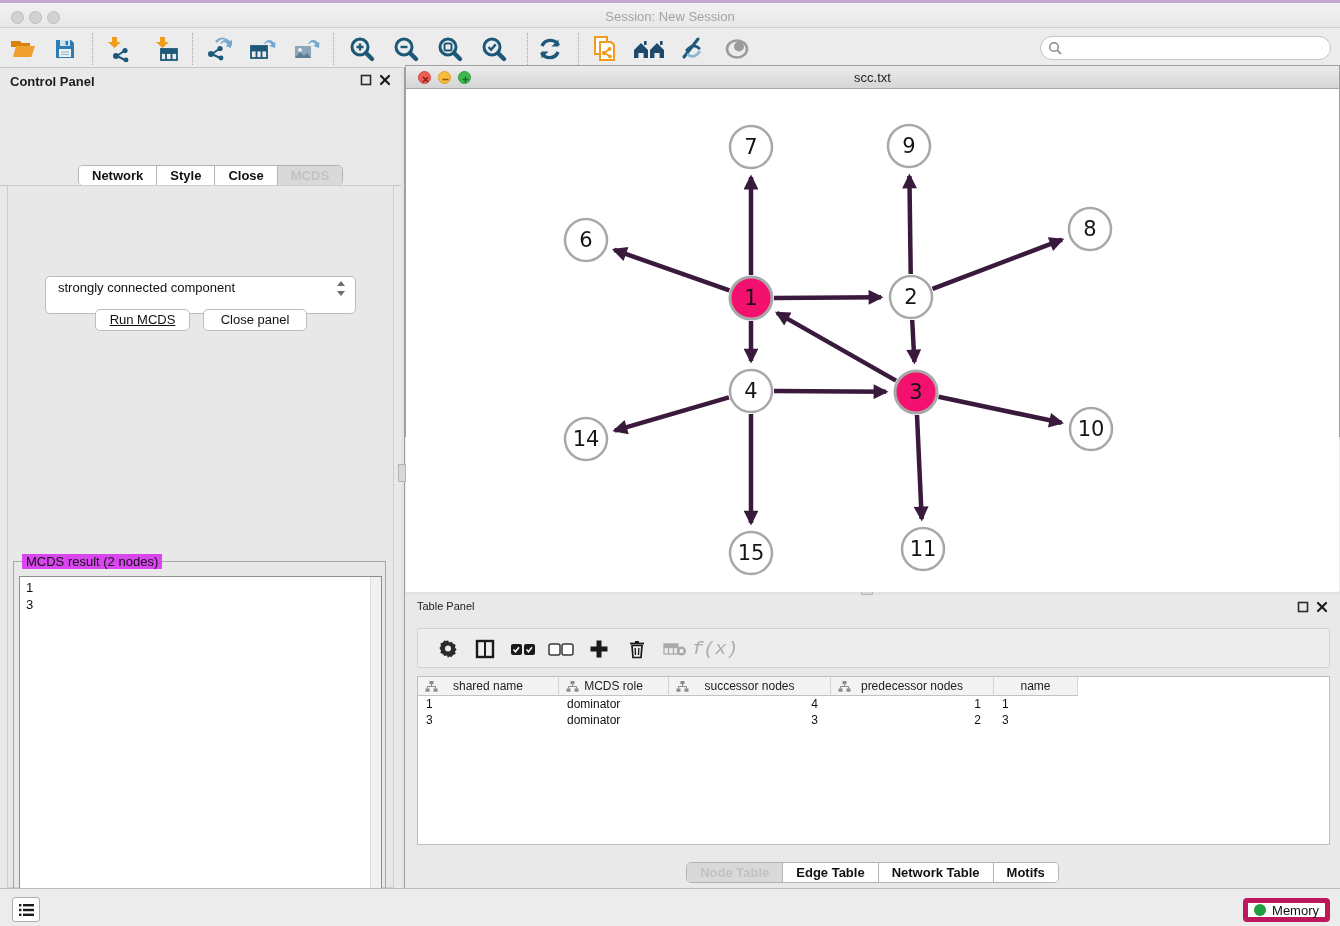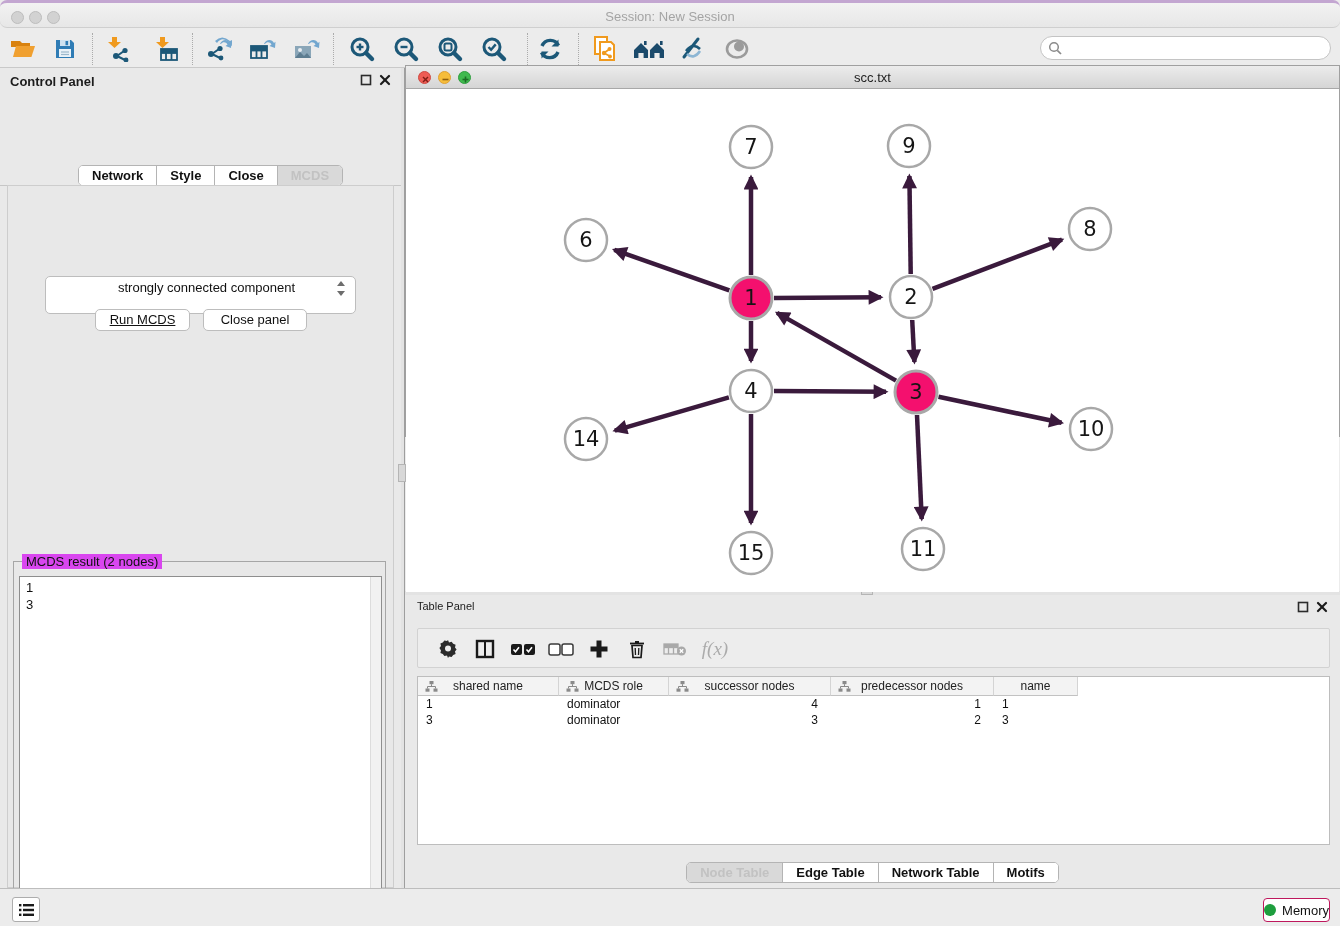--- a/index.html
+++ b/index.html
@@ -4,21 +4,21 @@
 <style>
   * { margin:0; padding:0; box-sizing:border-box; }
   html,body { width:1340px; height:926px; overflow:hidden;
     font-family:"Liberation Sans", sans-serif; background:#ececec; }
   .abs { position:absolute; }
   #app { position:relative; width:1340px; height:926px; background:#ececec; }
 
   
   #titlebar { left:0; top:0; width:1340px; height:28px;
     background:linear-gradient(#f2f2f2,#e7e7e7); border-top:3px solid #c3a6d1;
-    border-bottom:1px solid #cfcfcf;border-radius:7px; }
+    border-bottom:1px solid #cfcfcf; }
   .tl-dot { position:absolute; top:8px; width:13px; height:13px; border-radius:50%;
     background:#d2d2d2; border:1px solid #bdbdbd; }
   #win-title { position:absolute; top:6px; left:0; width:100%; text-align:center;
     font-size:13px; color:#a4a4a4; }
 
   
   #main-toolbar { left:0; top:31px; width:1340px; height:37px; background:#ececec;
     border-bottom:1px solid #c9c9c9; }
   .tbi { position:absolute; top:3px; width:34px; height:30px; display:flex;
     align-items:center; justify-content:center; cursor:pointer; }
@@ -40,21 +40,21 @@
     border-radius:5px; overflow:hidden; background:#fff; height:21px; }
   .seg { font-size:13px; font-weight:bold; color:#111; background:#fff;
     padding:0 13px; line-height:20px; border-right:1px solid #b4b4b4; cursor:pointer;
     white-space:nowrap; }
   .seg:last-child { border-right:none; }
   .seg.sel { background:#d9d9d9; color:#c2c2c2; }
   #opt-label { position:absolute; left:0; top:68px; width:387px; text-align:center;
     font-size:13px; font-weight:bold; color:#161616; }
   #criterion-select { position:absolute; left:37px; top:90px; width:311px; height:38px;
     background:#fff; border:1px solid #bdbdbd; border-radius:5px; font-size:13px;
-    color:#111; line-height:21px; padding-left:12px; cursor:pointer;text-align:center; }
+    color:#111; line-height:21px; padding-left:12px; cursor:pointer; }
   .stepper { position:absolute; right:9px; top:3px; }
   .cp-btn { position:absolute; top:123px; height:22px; background:#fff;
     border:1px solid #bdbdbd; border-radius:5px; font-size:13px; color:#111;
     text-align:center; line-height:20px; cursor:pointer; }
   #btn-run { left:87px; width:95px;text-decoration:underline; }
   #btn-close { left:195px; width:104px; }
   #mcds-result { position:absolute; left:5px; top:375px; width:373px; height:383px;
     border:1px solid #a6a6a6; }
   #mcds-legend { position:absolute; left:8px; top:-8px; background:#d946ef;
     padding:0 4px; font-size:13px; color:#111; }
@@ -84,43 +84,43 @@
   #net-canvas { position:absolute; left:0; top:23px; width:933px; height:503px; background:#fff; }
 
   
   #table-panel { left:405px; top:595px; width:935px; height:293px; background:#e9e9e9; }
   #tp-title { position:absolute; left:12px; top:5px; font-size:11px; color:#1c1c1c; }
   #tp-toolbar { position:absolute; left:12px; top:33px; width:913px; height:40px;
     background:#ededed; border:1px solid #d2d2d2; border-radius:2px; }
   .tpi { position:absolute; top:5px; width:32px; height:30px; display:flex;
     align-items:center; justify-content:center; cursor:pointer; }
   .tpi.disabled { cursor:default; }
-  #fx-icon { font-family:Liberation Serif, serif; font-style:italic; font-size:19px;
+  #fx-icon { font-family:Liberation Mono, monospace; font-style:italic; font-size:19px;
     color:#ababab; }
   #node-table { position:absolute; left:12px; top:81px; width:913px; height:169px;
     background:#fff; border:1px solid #bdbdbd; overflow:hidden; }
   #nt-header { position:absolute; left:0; top:0; height:19px; display:flex; }
   .th { position:relative; height:19px; background:#f3f3f3;
     border-right:1px solid #d4d4d4; border-bottom:1px solid #c2c2c2;
     font-size:12px; color:#222; display:flex; align-items:center;
     justify-content:center; cursor:pointer; }
   .th .sort-ic { position:absolute; left:7px; top:3px; }
   .tr { position:absolute; left:0; height:16px; display:flex; }
   .td { height:16px; font-size:12px; color:#111; line-height:15px; }
   #nt-tabs-wrap { position:absolute; left:0; top:267px; width:100%; text-align:center; }
 
   
   #status-bar { left:0; top:888px; width:1340px; height:38px; background:#ececec;
     border-top:1px solid #bdbdbd; }
   #list-btn { position:absolute; left:12px; top:8px; width:28px; height:25px;
     background:#fff; border:1px solid #adadad; border-radius:3px; display:flex;
     align-items:center; justify-content:center; cursor:pointer; }
   #memory-btn { position:absolute; right:10px; top:9px; height:24px;
-    background:#fff; border:1px solid #be185d; border-radius:4px; display:flex;
-    align-items:center; gap:6px; padding:0 0; font-size:13px; color:#111;
+    background:#fff; border:5px solid #be185d; border-radius:4px; display:flex;
+    align-items:center; gap:6px; padding:0 6px; font-size:13px; color:#111;
     cursor:pointer; }
   #memory-dot { width:12px; height:12px; border-radius:50%; background:#1e9e3e; }
 </style>
 </head>
 <body>
 
 <div id="app">
 
   <div id="titlebar" class="abs">
     <div class="tl-dot" style="left:11px"></div>

